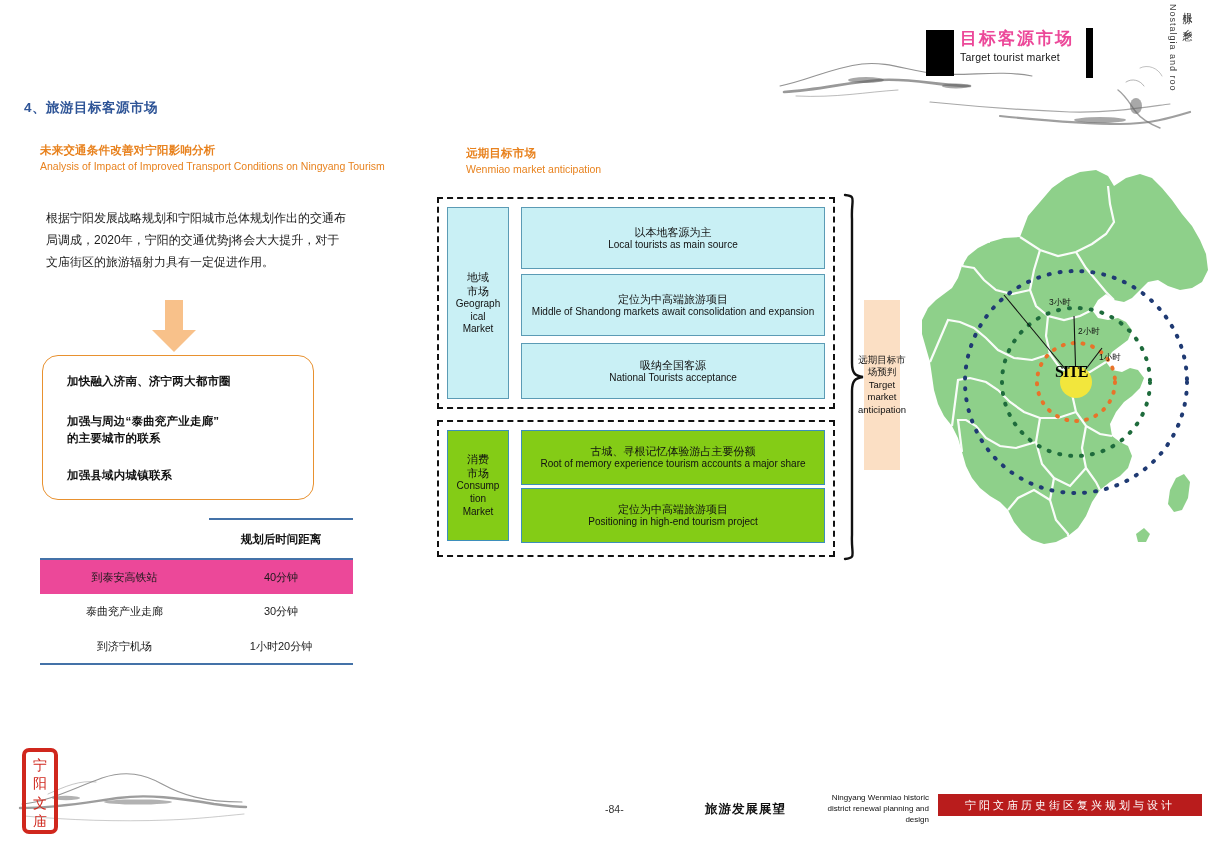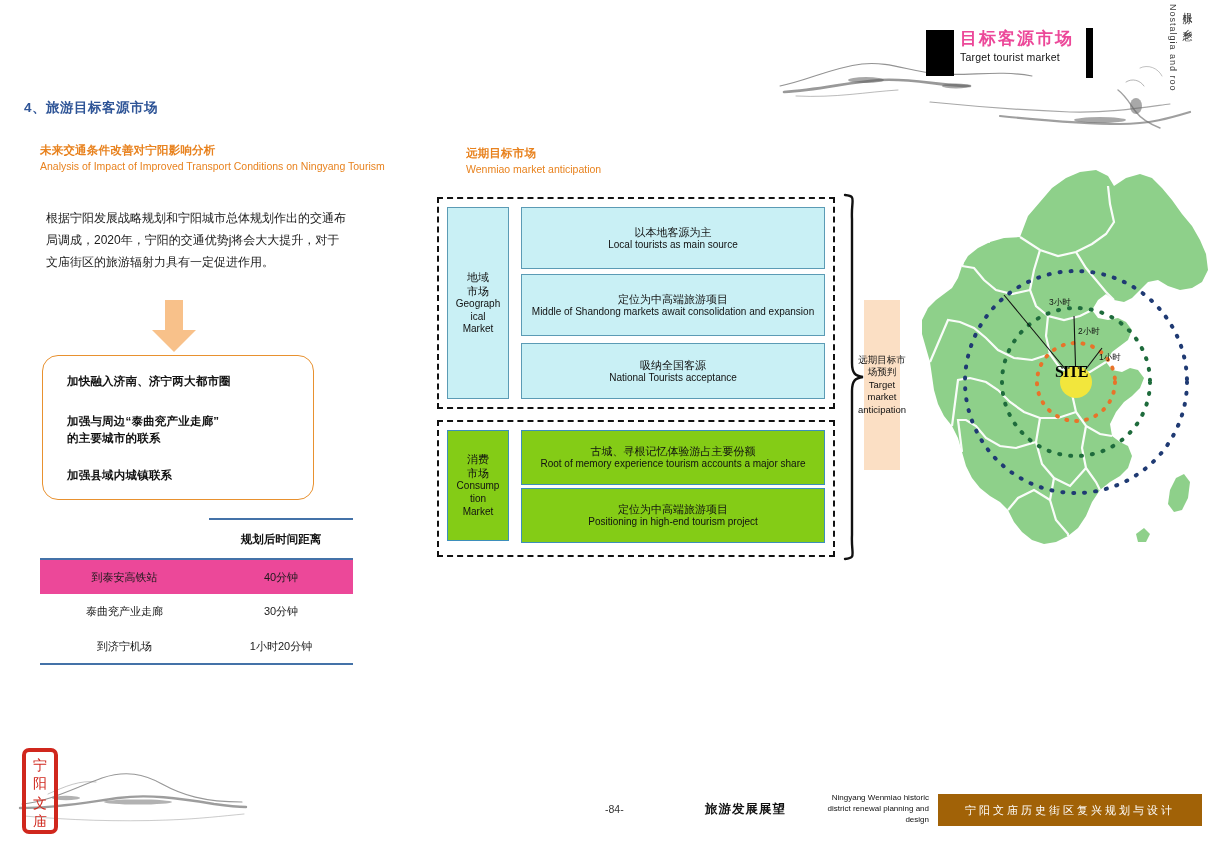--- a/index.html
+++ b/index.html
@@ -93,21 +93,21 @@
   .hr-lbl { position:absolute; font-size:8.5px; color:#111; white-space:nowrap; }
   #lbl3 { left:1049px; top:297px; }
   #lbl2 { left:1078px; top:326px; }
   #lbl1 { left:1099px; top:352px; }
 
   
   #page-num { position:absolute; left:605px; top:803px; font-size:10.5px; color:#333; }
   #foot-brand { position:absolute; left:705px; top:793px; display:flex; align-items:center; gap:23px; }
   #fb-cn { font-size:12.5px; font-weight:bold; color:#111; letter-spacing:1px; white-space:nowrap; }
   #fb-en { font-size:8px; color:#111; line-height:1.35; width:120px; text-align:right; }
-  #foot-bar { position:absolute; left:938px; top:794px; width:264px; height:32px; background:#a16207;
+  #foot-bar { position:absolute; left:938px; top:794px; width:264px; height:22px; background:#b91c1c;
               display:flex; align-items:center; justify-content:center; }
   #foot-bar span { color:#fff; font-size:11px; letter-spacing:3px; font-family:"Liberation Serif", serif; }
 
   #seal { position:absolute; left:22px; top:748px; width:36px; height:86px; }
   #foot-ink { position:absolute; left:18px; top:752px; width:230px; height:80px; opacity:.9; }
 </style>
 </head>
 <body>
 
 <div id="header">

